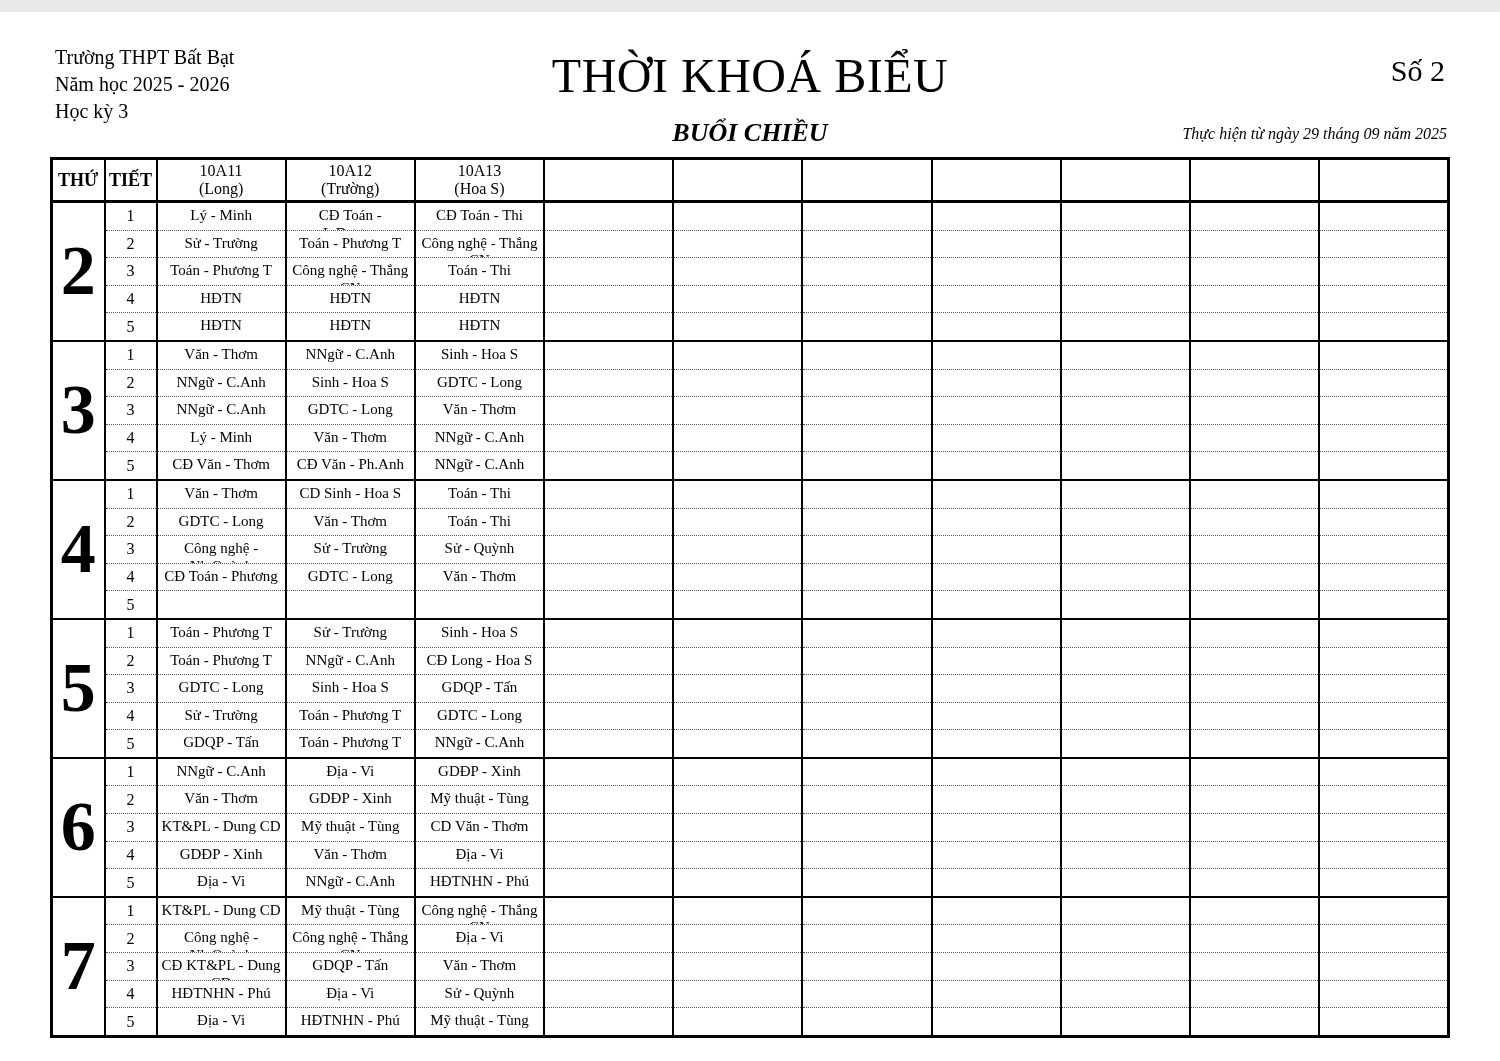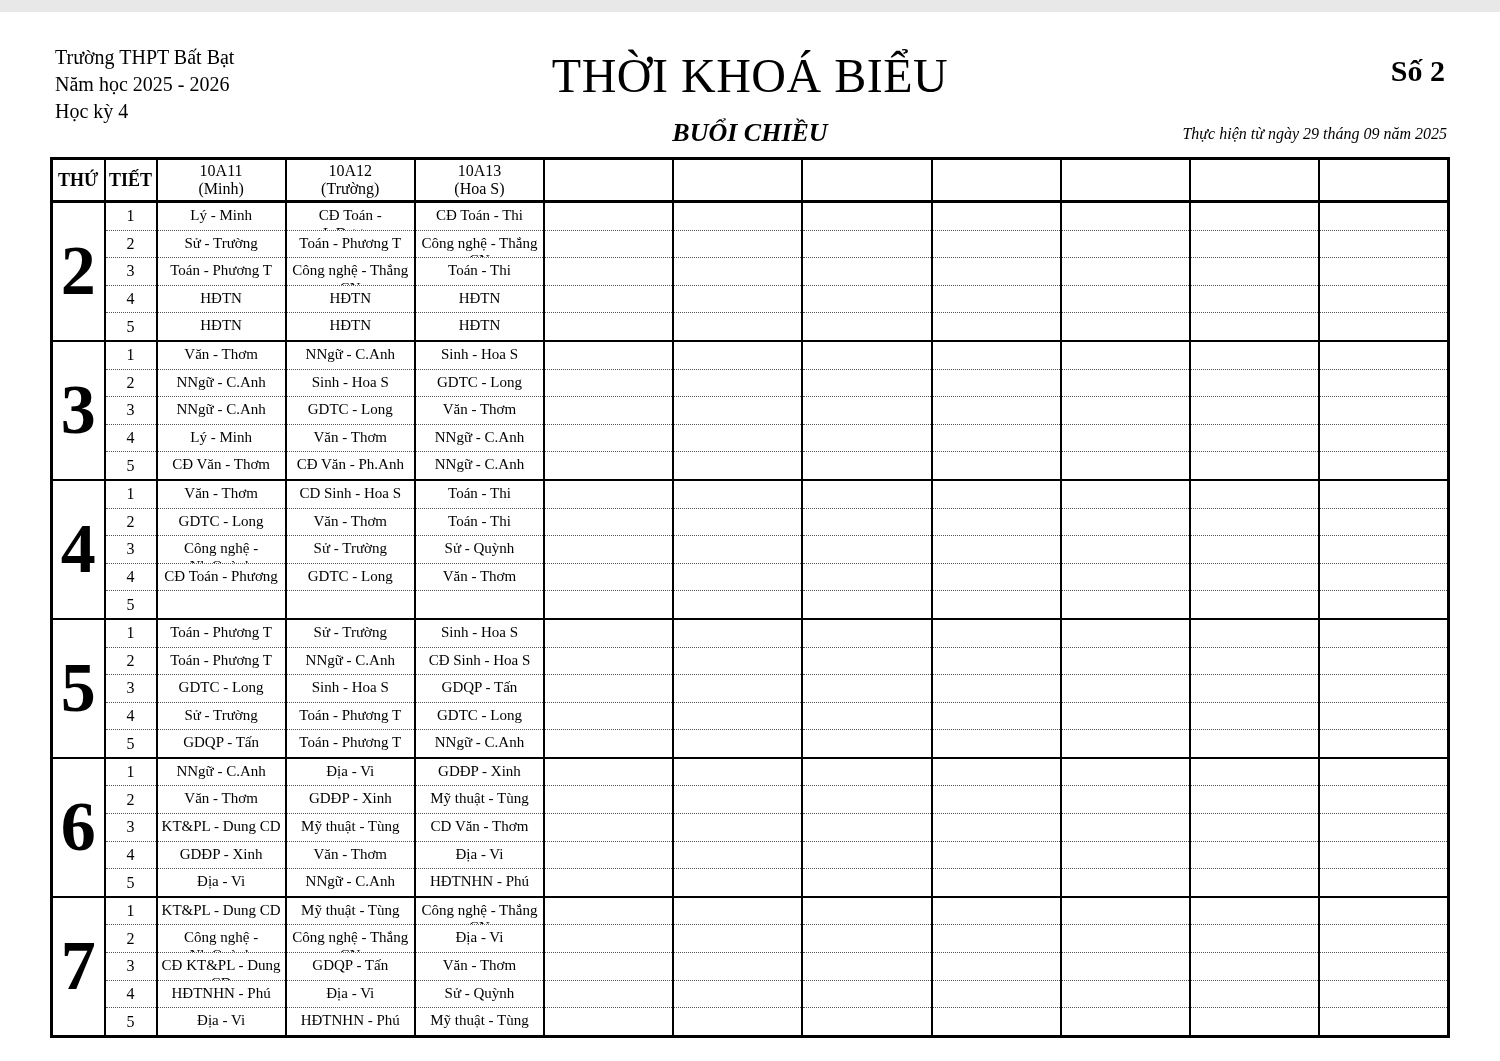--- a/index.html
+++ b/index.html
@@ -7,21 +7,21 @@
     position:relative; width:1500px; height:1061px; background:#ffffff;
     font-family:"Liberation Serif","DejaVu Serif",serif; color:#000;
     margin:12px auto; overflow:hidden;
   }
   
   .hdr-left { position:absolute; left:55px; top:32px; font-size:20px; line-height:27px; }
   .doc-title {
     position:absolute; left:0; right:0; top:36px; text-align:center;
     font-size:48px; font-weight:normal; letter-spacing:0.5px;
   }
-  .doc-number { position:absolute; right:55px; top:42px; font-size:30px; font-weight:bold; }
+  .doc-number { position:absolute; right:55px; top:42px; font-size:30px; font-weight:normal; }
   .session-title {
     position:absolute; left:0; right:0; top:106px; text-align:center;
     font-size:26px; font-weight:bold;font-style:italic;
   }
   .effective-date {
     position:absolute; right:53px; top:113px; font-size:16px; font-style:italic;
   }
   
   table.timetable {
     position:absolute; left:50px; top:145px; width:1397px; height:840px;
@@ -50,21 +50,21 @@
   }
 </style>
 </head>
 <body>
 
 <div class="page">
 
   <div class="hdr-left">
     <div>Trường THPT Bất Bạt</div>
     <div>Năm học 2025 - 2026</div>
-    <div>Học kỳ 4</div>
+    <div>Học kỳ 3</div>
   </div>
 
   <div class="doc-title">THỜI KHOÁ BIỂU</div>
   <div class="doc-number">Số 2</div>
   <div class="session-title">BUỔI CHIỀU</div>
   <div class="effective-date">Thực hiện từ ngày 29 tháng 09 năm 2025</div>
 
   <table class="timetable">
     <colgroup>
       <col style="width:53px">
@@ -79,21 +79,21 @@
         <col style="width:129.2px">
         <col style="width:129.2px">
       <col style="width:129.2px">
     </colgroup>
     <thead>
       <tr>
         <th>THỨ</th>
         <th>TIẾT</th>
         <th>
           <div class="class-name">10A11</div>
-          <div class="class-name">(Minh)</div>
+          <div class="class-name">(Long)</div>
         </th>
         <th>
           <div class="class-name">10A12</div>
           <div class="class-name">(Trường)</div>
         </th>
         <th>
           <div class="class-name">10A13</div>
           <div class="class-name">(Hoa S)</div>
         </th>
         <th></th>
@@ -416,21 +416,21 @@
         </tr>
         <tr class="p-sep">
           <td class="period-cell">2</td>
           <td>
             <div class="cell">Toán - Phương T</div>
           </td>
           <td>
             <div class="cell">NNgữ - C.Anh</div>
           </td>
           <td>
-            <div class="cell">CĐ Sinh - Hoa S</div>
+            <div class="cell">CĐ Long - Hoa S</div>
           </td>
           <td></td>
           <td></td>
           <td></td>
           <td></td>
           <td></td>
           <td></td>
           <td></td>
         </tr>
         <tr class="p-sep">

